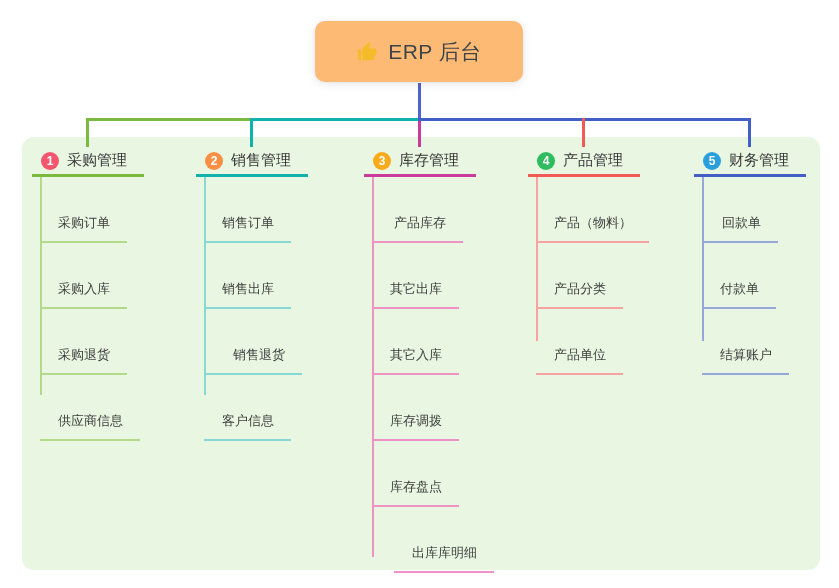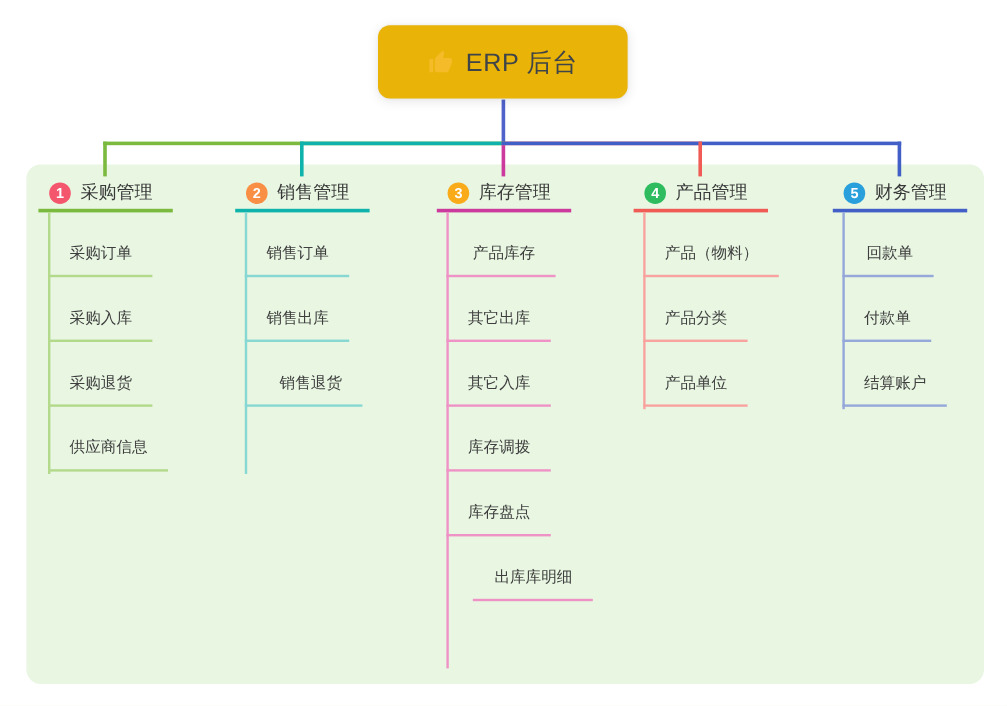--- a/index.html
+++ b/index.html
@@ -1,38 +1,38 @@
 <!DOCTYPE html>
 <html><head>
 <meta charset="utf-8">
 <style>
   html,body{margin:0;padding:0;background:#ffffff;}
   .page{position:relative;width:839px;height:588px;background:#ffffff;overflow:hidden;
         font-family:"Liberation Sans",sans-serif;}
   
-  .root-node{position:absolute;left:315px;top:21px;width:208px;height:61px;background:#eab308;
+  .root-node{position:absolute;left:315px;top:21px;width:208px;height:61px;background:#fdba74;
         border-radius:10px;box-shadow:0 2px 10px rgba(0,0,0,.10),0 0 2px rgba(0,0,0,.06);
         display:flex;align-items:center;justify-content:center;gap:10px;z-index:4;cursor:pointer;}
   .root-label{font-size:21px;color:#3f4449;letter-spacing:.5px;}
   .root-icon{display:flex;align-items:center;}
   
   .panel{position:absolute;left:22px;top:137px;width:798px;height:433px;background:#e8f6e2;
         border-radius:12px;z-index:0;}
   
   .conn{position:absolute;z-index:1;}
   
   .column{position:absolute;top:147px;z-index:2;}
   .branch-header{display:flex;align-items:center;gap:8px;height:30px;width:112px;
         border-bottom:3px solid transparent;box-sizing:border-box;padding-left:9px;cursor:pointer;}
   .badge{width:18px;height:18px;border-radius:50%;color:#ffffff;font-size:12px;line-height:18px;
         text-align:center;flex:0 0 18px;font-weight:bold;}
   .branch-label{font-size:15px;color:#383838;white-space:nowrap;}
   .children{position:relative;}
   .vline{position:absolute;left:8px;top:0;width:2px;}
-  .child{height:54px;position:relative;}
+  .child{height:66px;position:relative;}
   .child-label{position:absolute;left:8px;bottom:0;font-size:13px;color:#3e3e3e;white-space:nowrap;
         padding:0 17px 9px 18px;border-bottom:2px solid transparent;cursor:pointer;}
 </style>
 </head>
 <body>
 
 <div class="page">
 
   <div class="panel" style="background: rgb(232, 246, 226);"></div>
 
@@ -88,20 +88,23 @@
         <div class="children">
           <span class="vline" style="background: rgb(135, 215, 211); height: 218px;"></span>
           <div class="child">
             <span class="child-label" style="border-bottom-color: rgb(135, 215, 211);">销售订单</span>
           </div>
           <div class="child">
             <span class="child-label" style="border-bottom-color: rgb(135, 215, 211);">销售出库</span>
           </div>
           <div class="child">
             <span class="child-label" style="border-bottom-color: rgb(135, 215, 211); padding-left: 29px;">销售退货</span>
+          </div>
+          <div class="child">
+            <span class="child-label" style="border-bottom-color: rgb(135, 215, 211);">客户信息</span>
           </div>
         </div>
       </div>
       <div class="column" style="left: 364px;">
         <div class="branch-header" style="border-bottom-color: rgb(204, 58, 157);">
           <span class="badge" style="background: rgb(249, 171, 25);">3</span>
           <span class="branch-label">库存管理</span>
         </div>
         <div class="children">
           <span class="vline" style="background: rgb(239, 147, 198); height: 380px;"></span>

